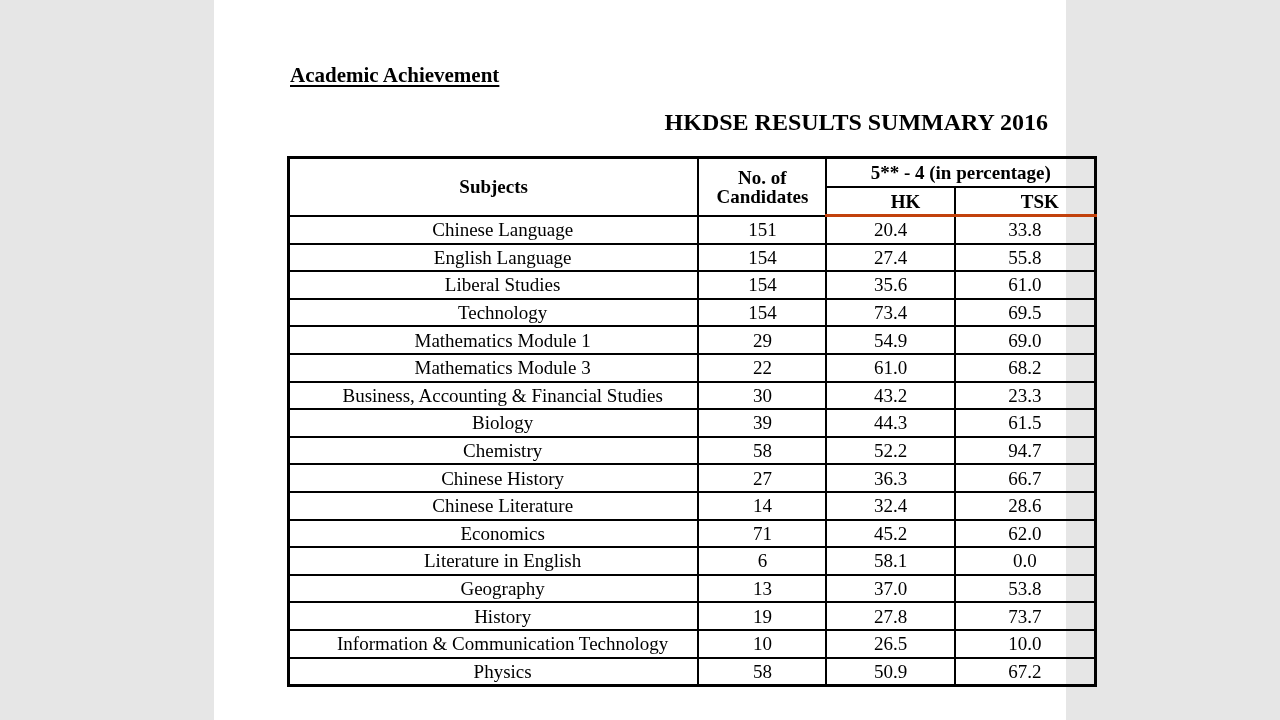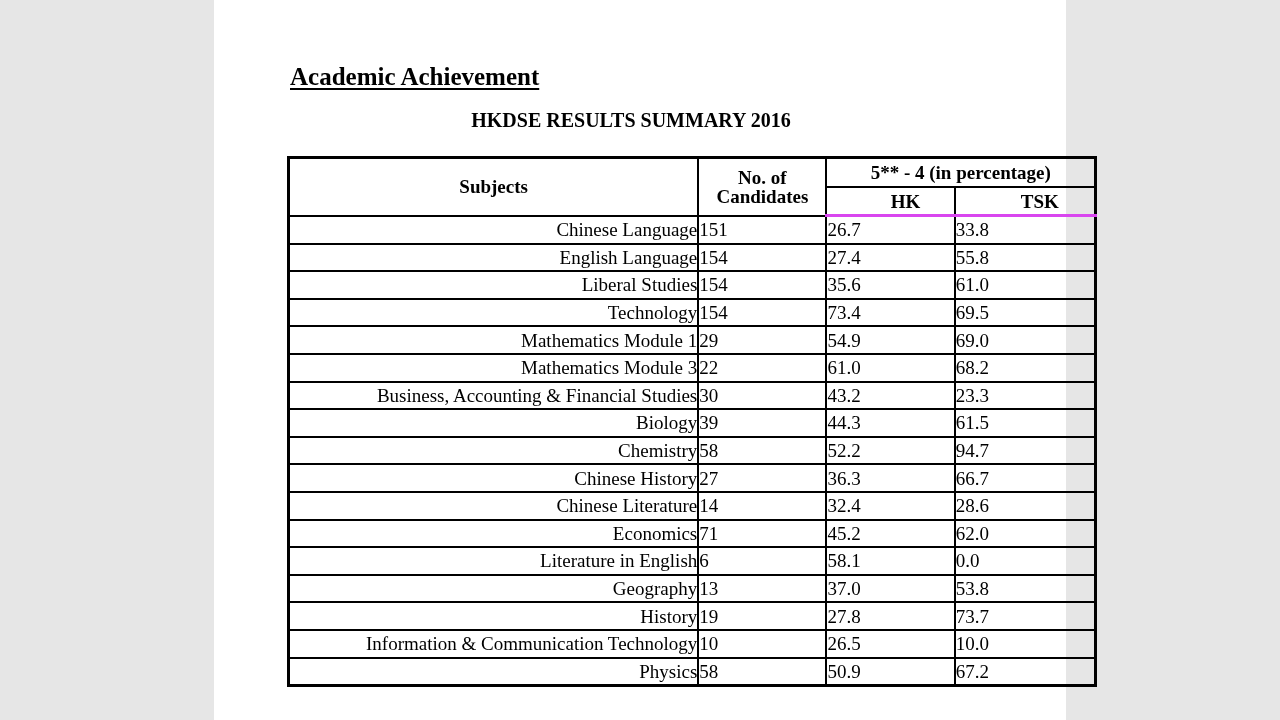--- a/index.html
+++ b/index.html
@@ -17,33 +17,33 @@
       width: 852px;
       height: 720px;
       background: #ffffff;
       font-family: "Liberation Serif", "DejaVu Serif", serif;
       color: #000;
     }
     .section-title {
       position: absolute;
       left: 76px;
       top: 63px;
-      font-size: 25px;
+      font-size: 21px;
       font-weight: bold;
       text-decoration: underline;
       text-underline-offset: 3px;
       margin: 0;
     }
     .table-title {
       position: absolute;
       left: 0;
       width: 834px;
       top: 109px;
-      text-align: center;
-      font-size: 20px;
+      text-align: right;
+      font-size: 24px;
       font-weight: bold;
       margin: 0;
     }
     table.results {
       position: absolute;
       left: 73px;
       top: 156px;
       width: 810px;
       border-collapse: collapse;
       border: 3px solid #000;
@@ -55,27 +55,27 @@
       padding: 0;
       height: 25.6px;
     }
     table.results th {
       font-weight: bold;
       text-align: center;
       font-size: 19px;
     }
     table.results thead tr:first-child th { height: 27px; }
     table.results thead tr:nth-child(2) th { height: 26px; }
-    table.results thead tr:last-child th { border-bottom: 3px solid #d946ef; padding-left: 30px; }
+    table.results thead tr:last-child th { border-bottom: 3px solid #c2410c; padding-left: 30px; }
     table.results td.subj {
-      text-align: right;
+      text-align: center;
       padding-left: 18px;
       white-space: nowrap;
     }
-    table.results td.num { text-align: left; }
+    table.results td.num { text-align: center; }
     col.c1 { width: 358px; }
     col.c2 { width: 112px; }
     col.c3 { width: 112px; }
     col.c4 { width: 123px; }
   </style>
 </head>
 <body>
 
 <div class="page">
   <h2 class="section-title">Academic Achievement</h2>
@@ -99,21 +99,21 @@
       </tr>
       <tr>
         <th>HK</th>
         <th>TSK</th>
       </tr>
     </thead>
     <tbody id="results-body">
         <tr>
           <td class="subj">Chinese Language</td>
           <td class="num">151</td>
-          <td class="num">26.7</td>
+          <td class="num">20.4</td>
           <td class="num">33.8</td>
         </tr>
         <tr>
           <td class="subj">English Language</td>
           <td class="num">154</td>
           <td class="num">27.4</td>
           <td class="num">55.8</td>
         </tr>
         <tr>
           <td class="subj">Liberal Studies</td>

